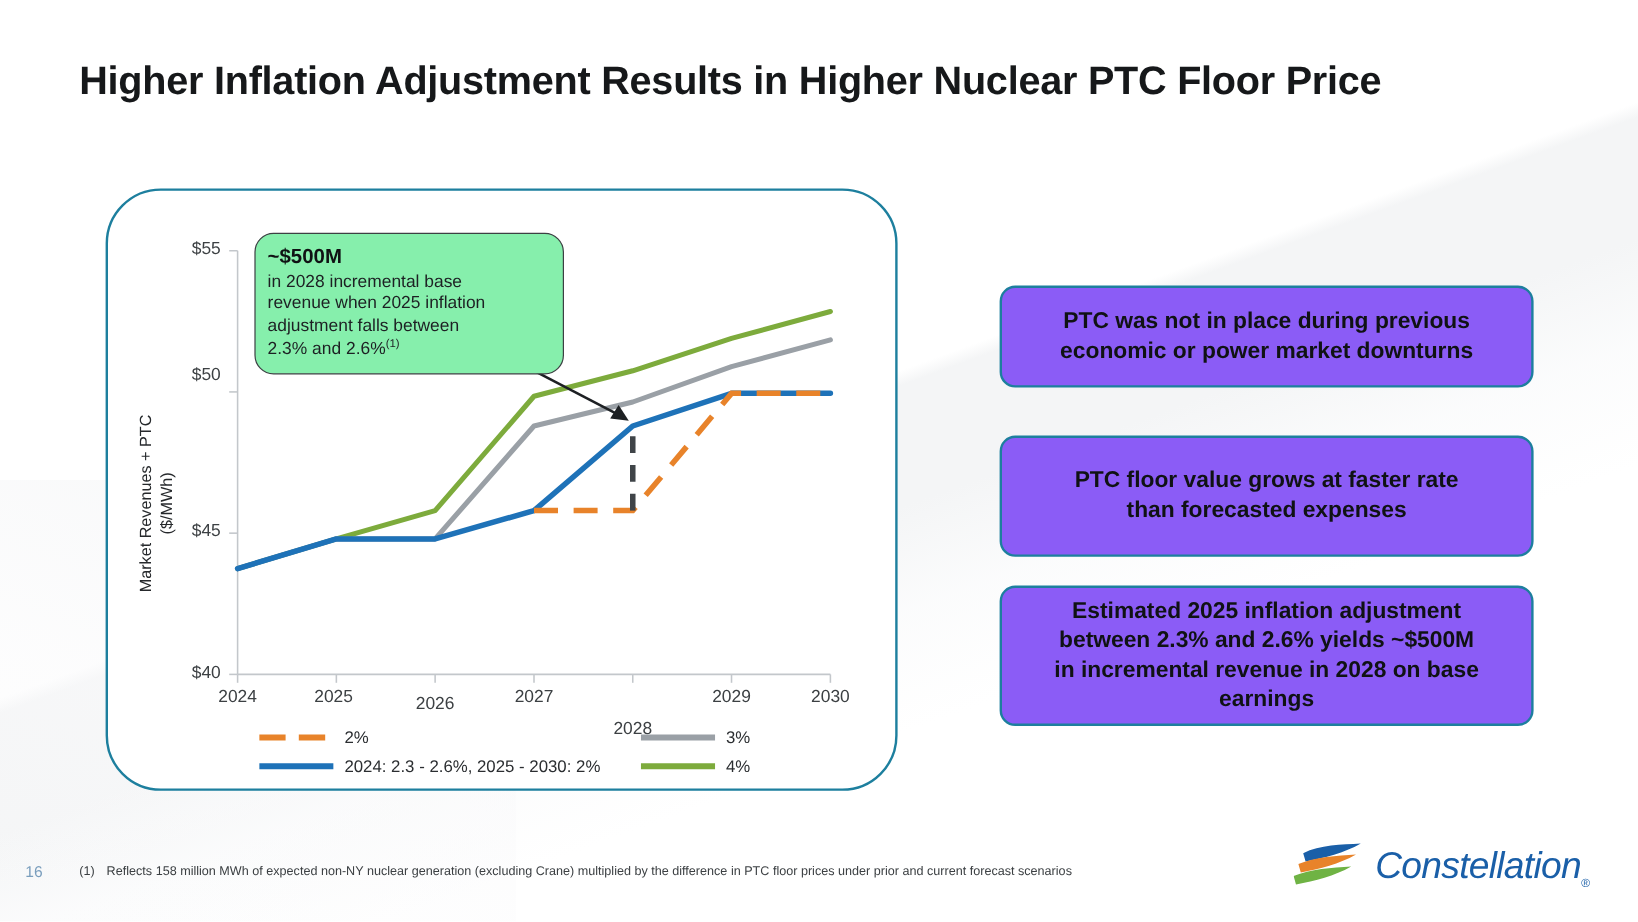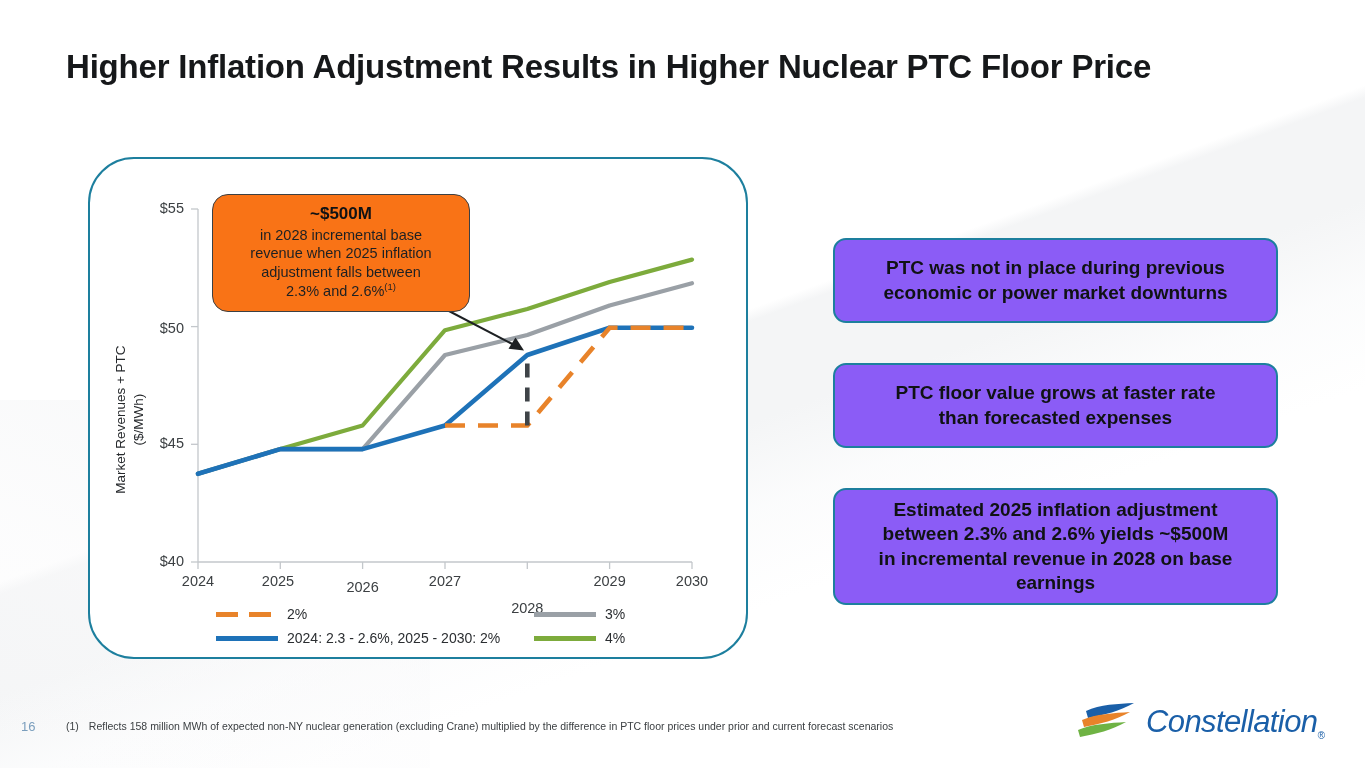--- a/index.html
+++ b/index.html
@@ -79,22 +79,21 @@
 
   
   .chart-annotation {
     position: absolute;
     left: 122px;
     top: 35px;
     width: 258px;
     padding: 9px 10px 11px 10px;
     border: 1.8px solid #3c4043;
     border-radius: 16px;
-    background: #f97316;
-    text-align: center;
+    background: #86efac;
     z-index: 5;
   }
   .ann-head {
     font-size: 17px;
     font-weight: bold;
     color: #101214;
     margin-bottom: 2px;
   }
   .ann-body {
     font-size: 14.5px;
@@ -164,21 +163,21 @@
     text-align: center;
     padding: 10px 24px;
   }
   .callout-text {
     font-size: 19px;
     font-weight: bold;
     color: #101214;
     line-height: 1.28;
   }
   #callout-0 { top: 238px; height: 85px; }
-  #callout-1 { top: 363px; height: 85px; }
+  #callout-1 { top: 363px; height: 101px; }
   #callout-2 { top: 488px; height: 117px; }
 
   
   .page-number {
     position: absolute;
     left: 21px;
     top: 719px;
     font-size: 13px;
     color: #7a9ebd;
   }
@@ -273,21 +272,21 @@
           <span>2.3% and 2.6%</span><span class="ann-sup">(1)</span>
         </div>
       </div>
 
       <div class="y-axis-title">
         <span>Market Revenues + PTC</span><br>
         <span>($/MWh)</span>
       </div>
 
       <div class="ytick" style="left:48px; top:41px;">$55</div>
-      <div class="ytick" style="left:48px; top:161px;">$50</div>
+      <div class="ytick" style="left:48px; top:146px;">$50</div>
       <div class="ytick" style="left:48px; top:276.3px;">$45</div>
       <div class="ytick" style="left:48px; top:394px;">$40</div>
 
       <div class="xtick" style="left:73px;  top:414px;">2024</div>
       <div class="xtick" style="left:153px; top:414px;">2025</div>
       <div class="xtick" style="left:237.6px; top:420px;">2026</div>
       <div class="xtick" style="left:320px;  top:414px;">2027</div>
       <div class="xtick" style="left:402.3px; top:414px;margin-top:27px;">2028</div>
       <div class="xtick" style="left:484.6px; top:414px;">2029</div>
       <div class="xtick" style="left:567px;  top:414px;">2030</div>

